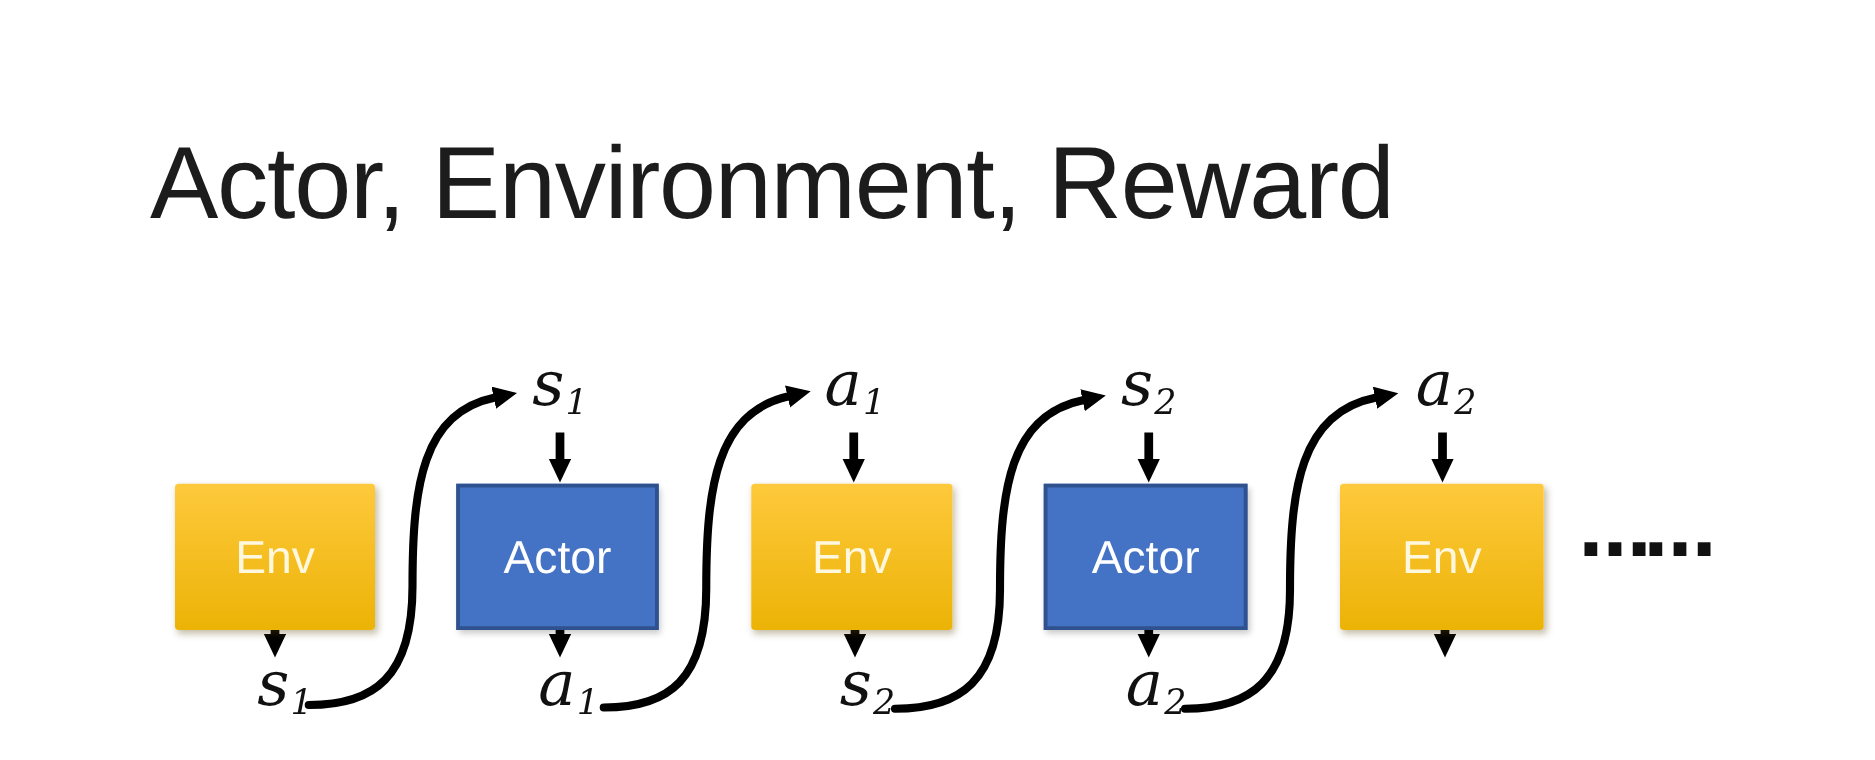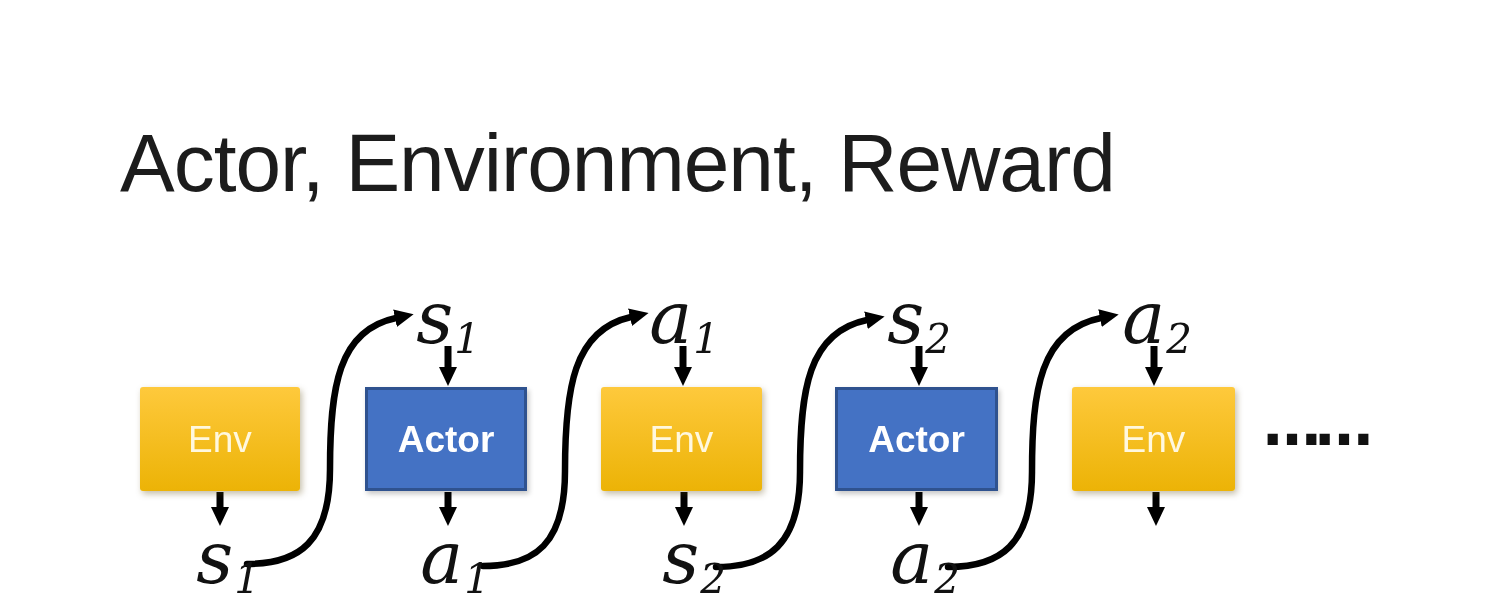--- a/index.html
+++ b/index.html
@@ -1,46 +1,45 @@
 <!DOCTYPE html>
 <html style="--title-text: #1C1C1C; --env-gradient-top: #FEC93C; --env-gradient-bottom: #ECB306; --env-text: #FFF8DF; --actor-fill: #4472C4; --actor-border: #2F528F; --actor-text: #FFFFFF; --arrow: #000000;"><head>
 <meta charset="utf-8">
 <style>
   html,body{margin:0;padding:0;background:#ffffff;}
   #stage{
     position:relative;width:1500px;height:608px;background:#ffffff;overflow:hidden;
     font-family:"Liberation Sans","DejaVu Sans",sans-serif;
   }
   .slide-title{
-    position:absolute;left:120px;top:120px;margin:0;
+    position:absolute;left:120px;top:104px;margin:0;
     font-size:82px;font-weight:300;letter-spacing:-1px;line-height:1.05;
     color:var(--title-text,#1c1c1c);white-space:nowrap;
   }
   .box{
-    position:absolute;top:387px;height:104px;box-sizing:border-box;
+    position:absolute;top:387px;height:117px;box-sizing:border-box;
     display:flex;align-items:center;justify-content:center;
     font-size:37px;line-height:1;
   }
   .box.env{
     background:linear-gradient(180deg,var(--env-gradient-top,#FEC93C) 0%,var(--env-gradient-bottom,#ECB306) 100%);
     color:var(--env-text,#FFF8DF);
     border-radius:3px;
     box-shadow:2px 3px 6px rgba(90,70,10,0.35);
   }
   .box.actor{
     background:var(--actor-fill,#4472C4);
     border:3px solid var(--actor-border,#2F528F);
     color:var(--actor-text,#FFFFFF);
     box-shadow:2px 3px 5px rgba(0,0,0,0.22);
-    font-weight:bold;
   }
   .mlabel{
     position:absolute;transform:translateX(-50%);
     font-family:"DejaVu Serif","Liberation Serif",serif;font-style:italic;
-    font-size:72px;line-height:1;color:#111;white-space:nowrap;text-align:right;
+    font-size:50px;line-height:1;color:#111;white-space:nowrap;text-align:right;
   }
   .mlabel.top{top:282px;}
   .mlabel.bottom{top:522px;}
   .mlabel sub{
     font-size:0.56em;font-style:italic;line-height:1;
     vertical-align:-0.24em;margin-left:1px;
   }
   .ellipsis{
     position:absolute;left:1263px;top:396px;
     font-family:"DejaVu Sans",sans-serif;font-weight:900;

